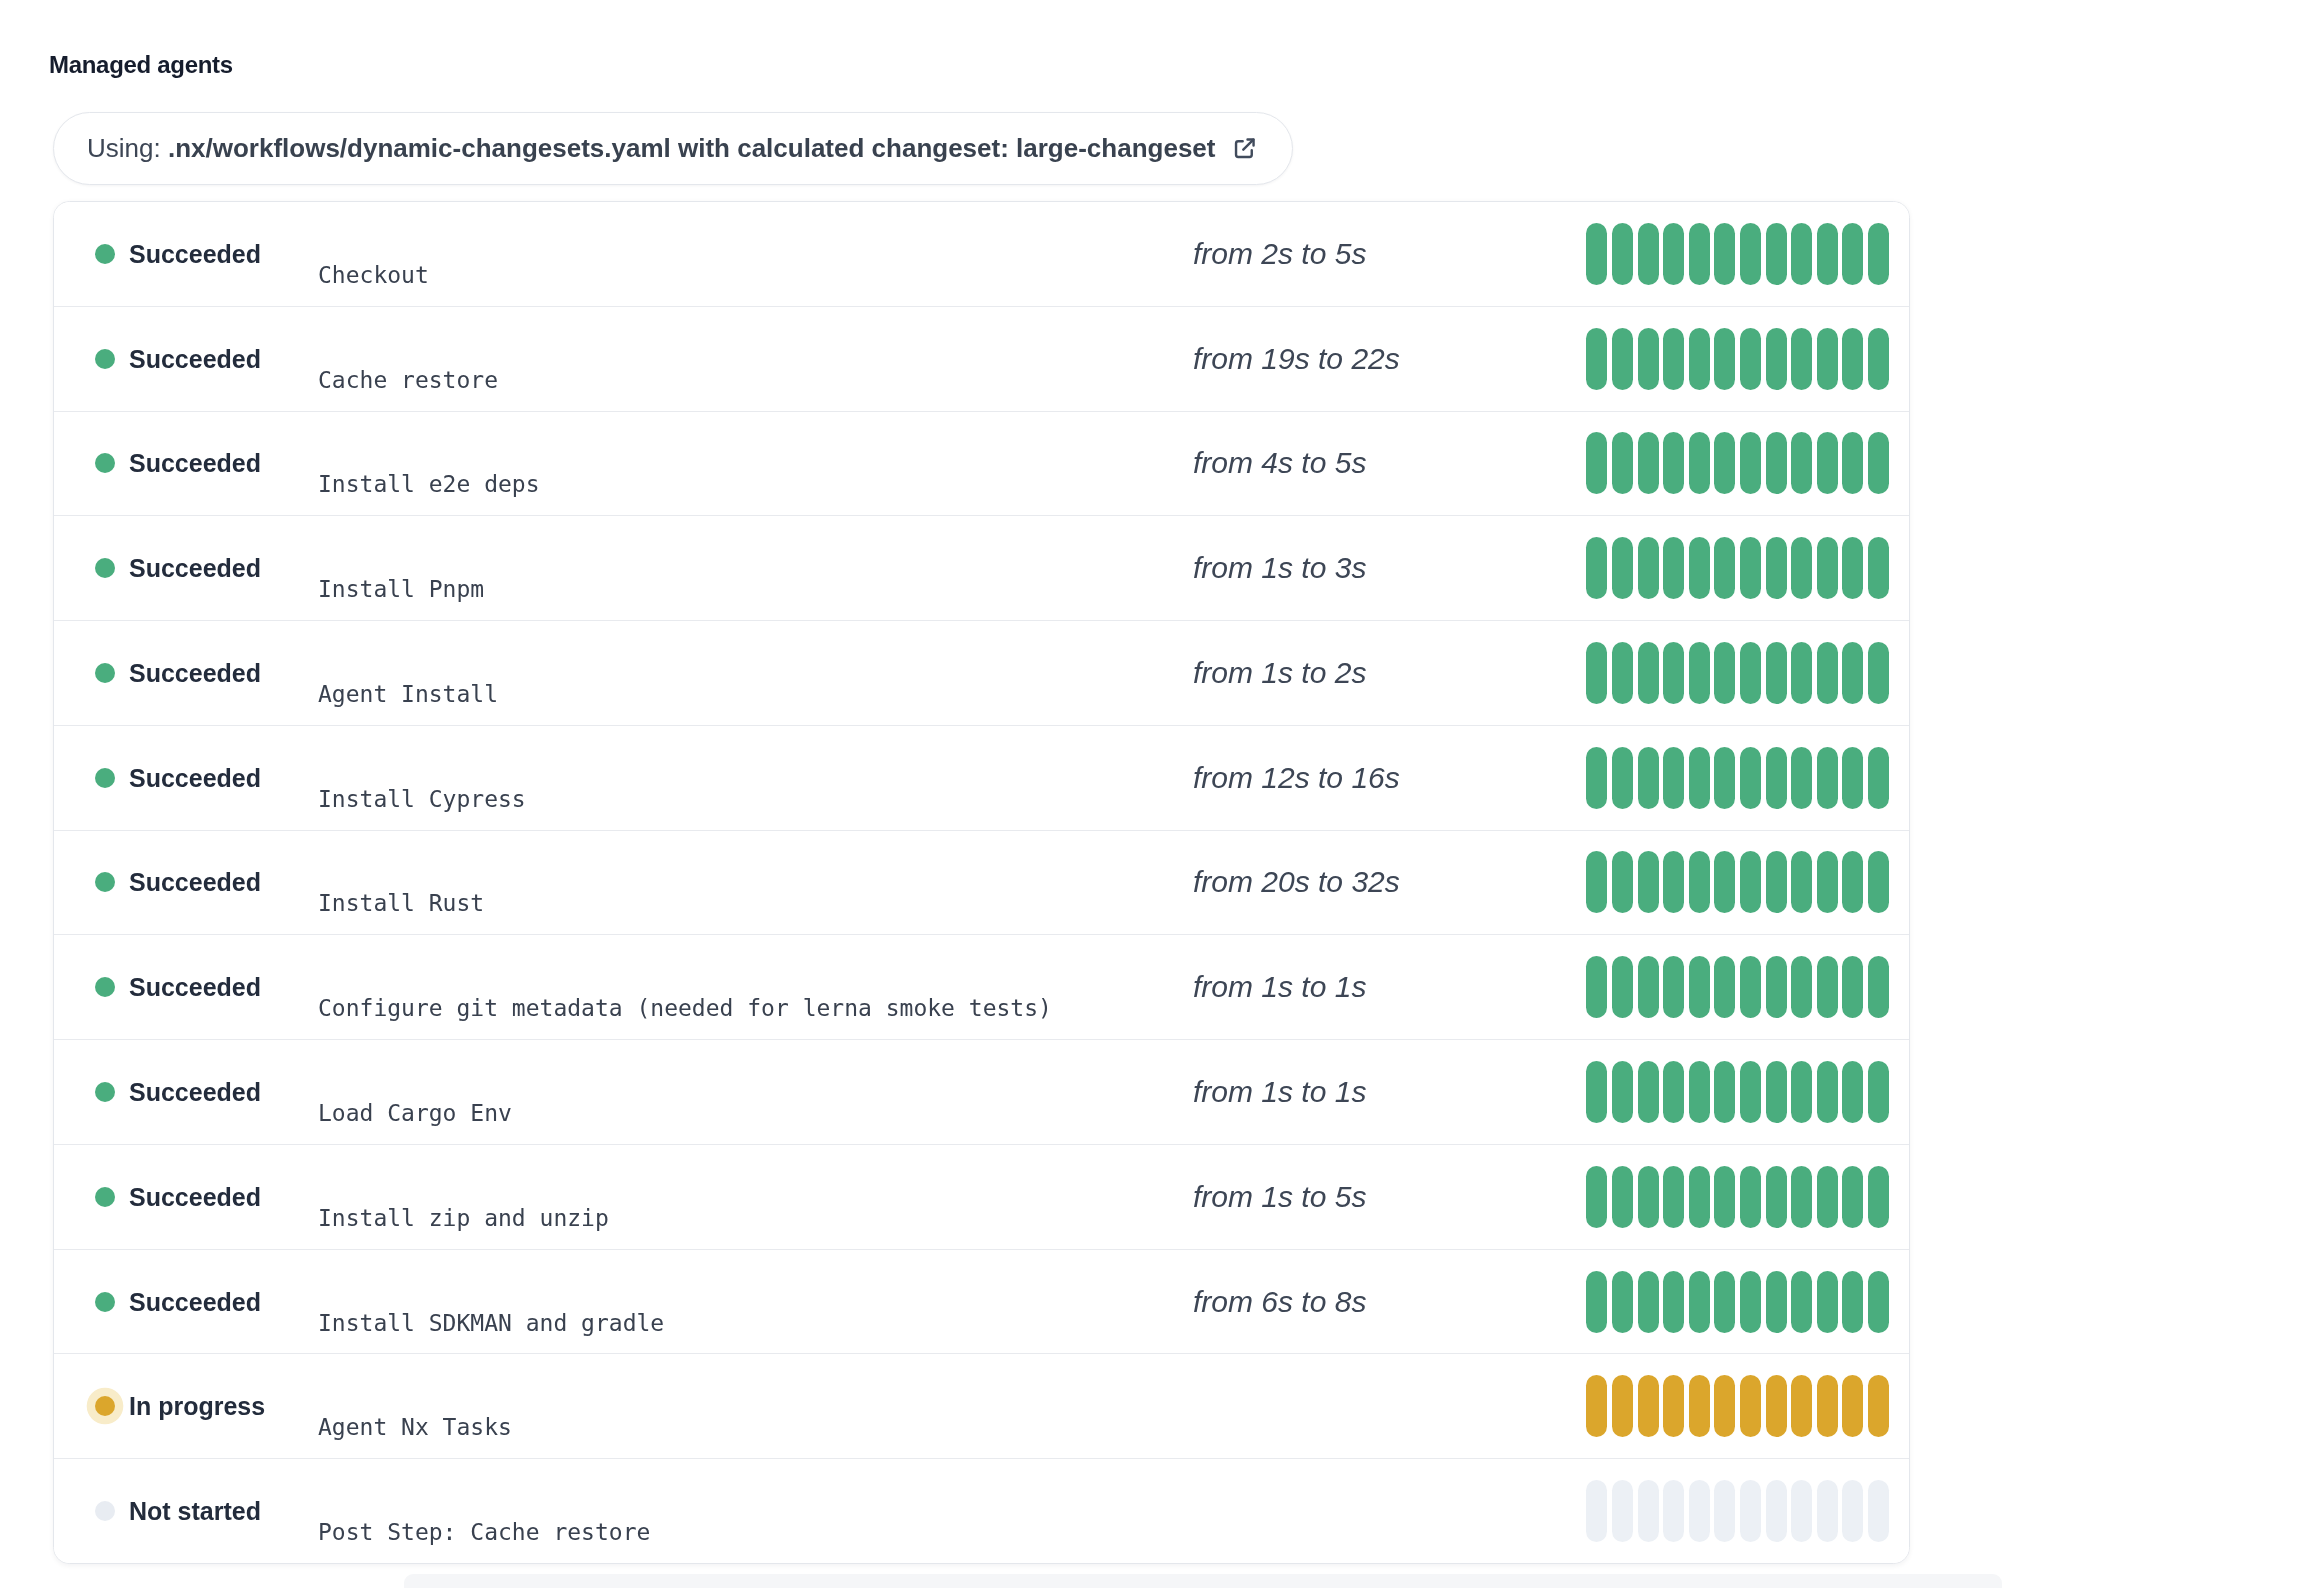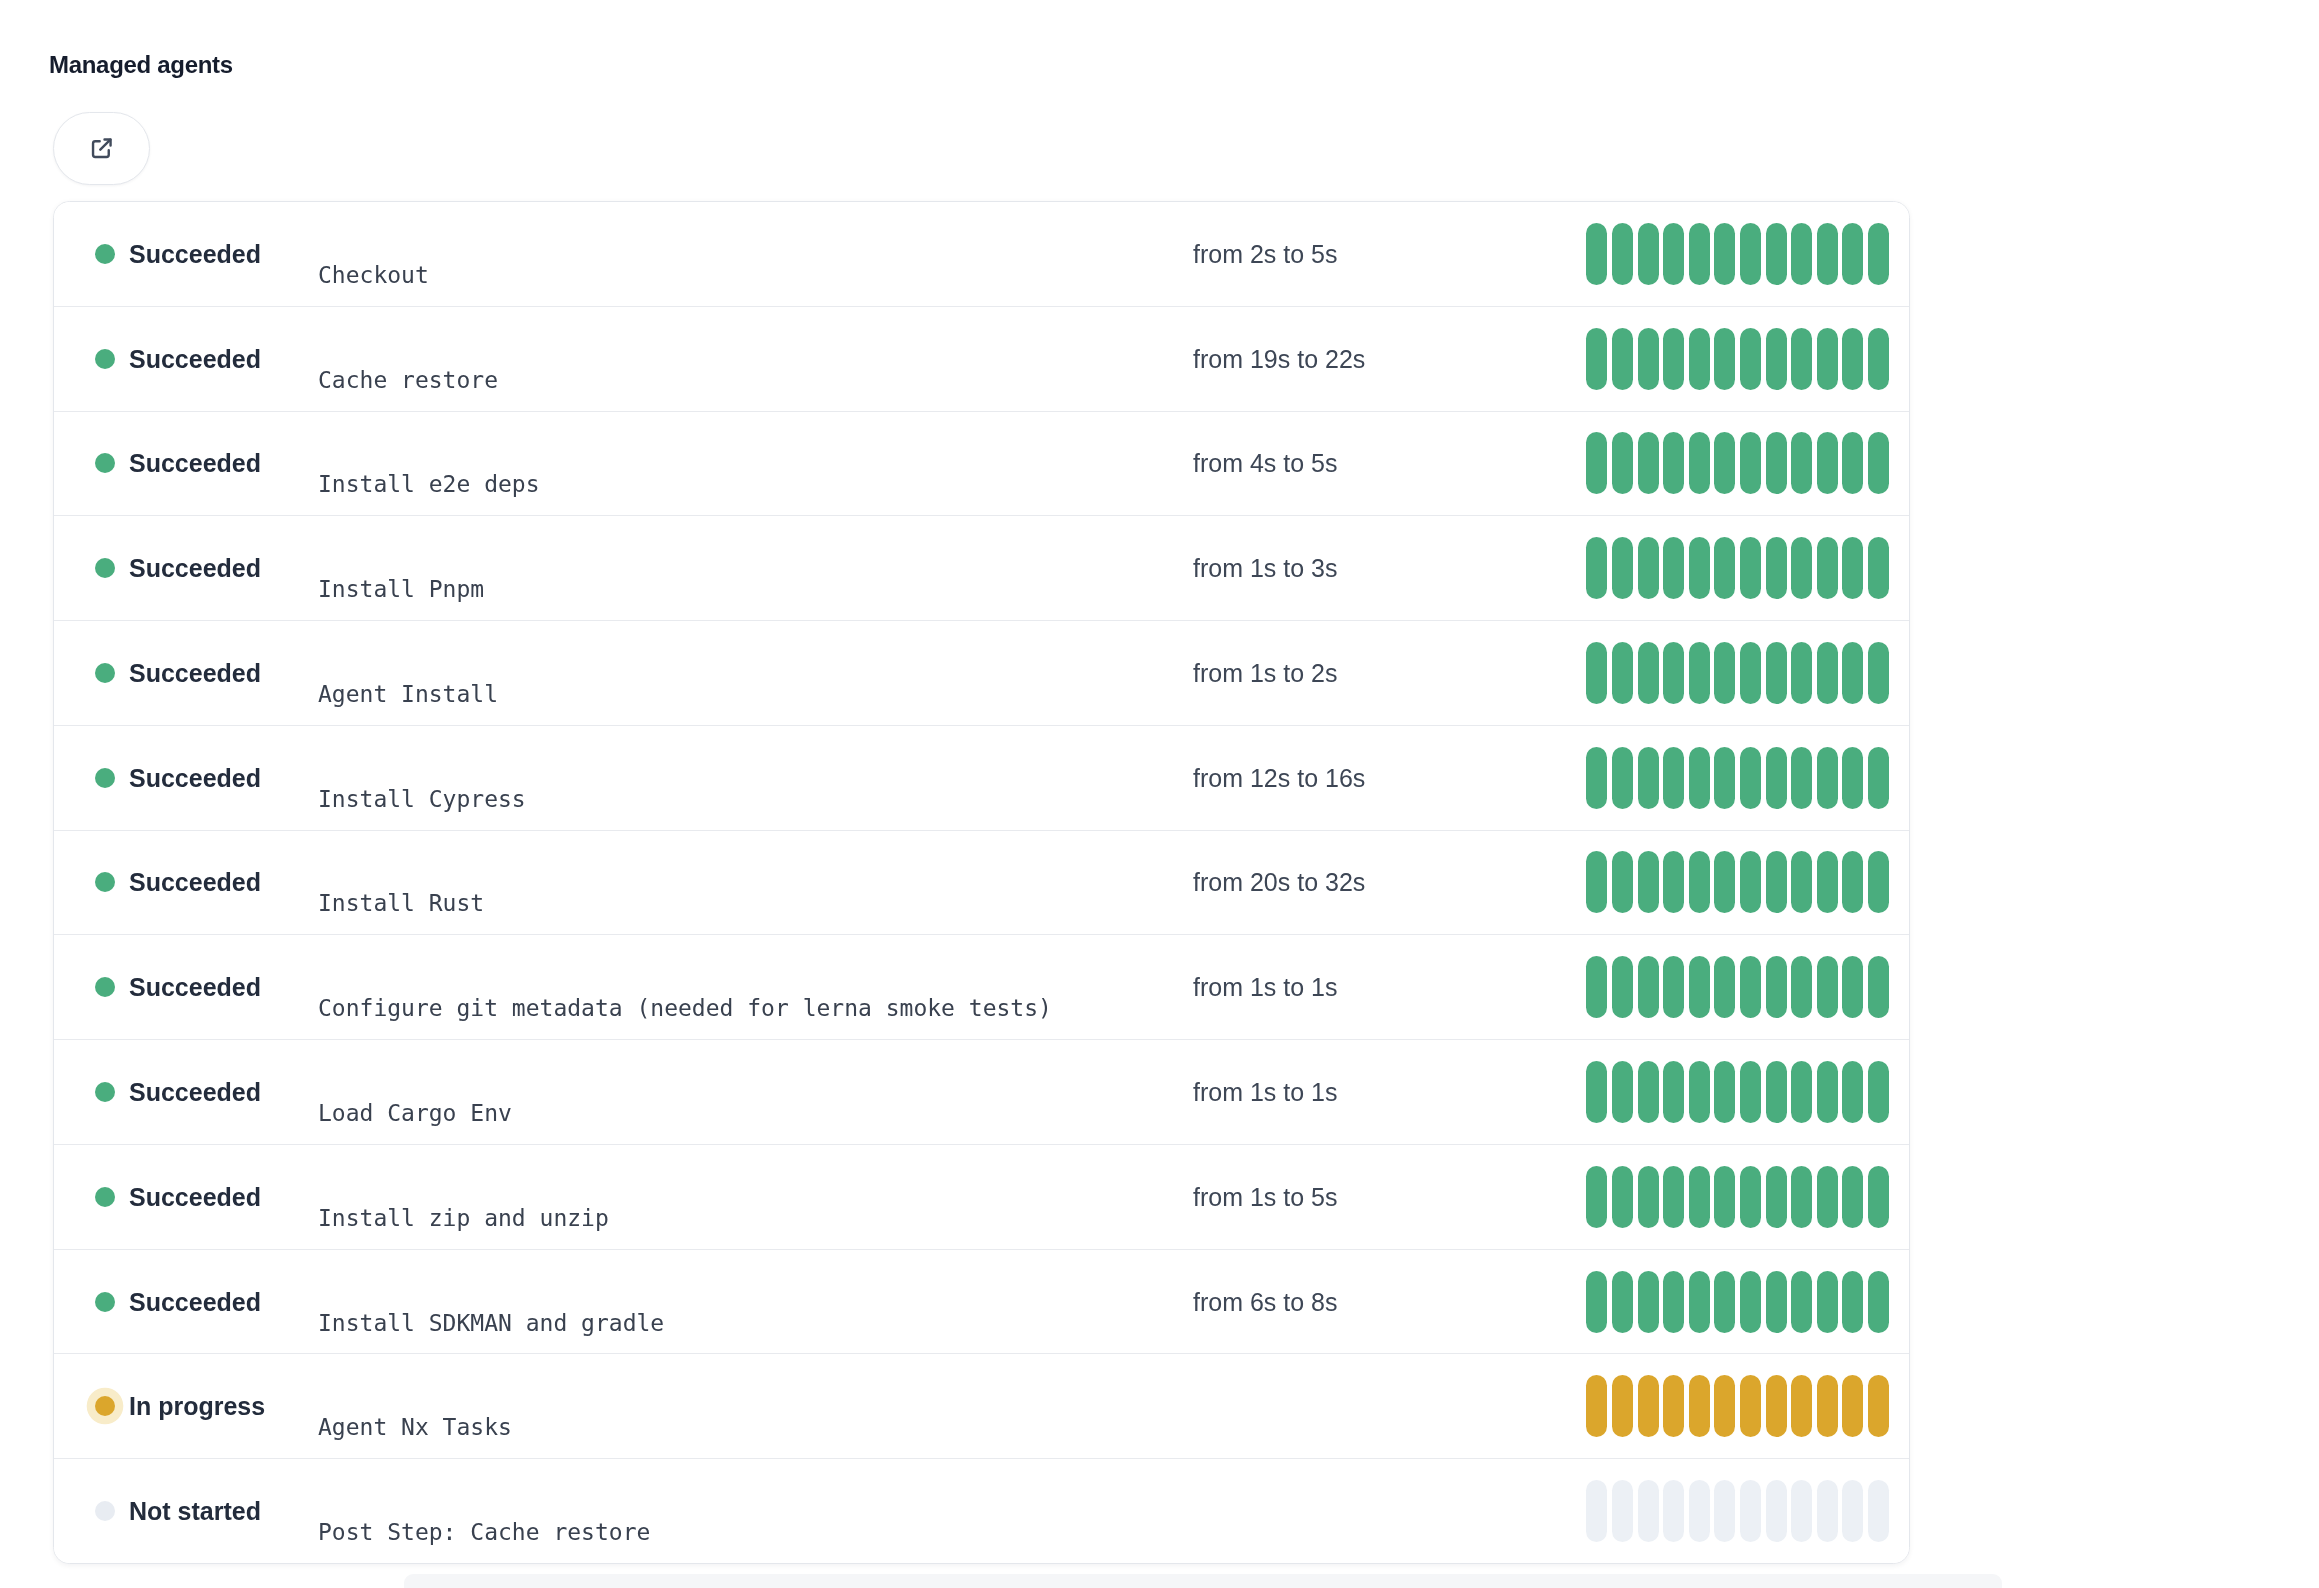--- a/index.html
+++ b/index.html
@@ -61,21 +61,21 @@
   .row.not-started .dot{background:var(--not-started-dot,#e8ecf2);}
 
   .status{
     left:75px;font-size:25px;font-weight:600;color:#232c3c;white-space:nowrap;
   }
   .step{
     left:264px;font-family:"DejaVu Sans Mono",monospace;
     font-size:23px;color:#39414f;white-space:nowrap;margin-top:21px;
   }
   .duration{
-    left:1139px;font-size:25px;color:var(--text-slate,#3d4655);
+    left:1139px;font-size:30px;font-style:italic;color:var(--text-slate,#3d4655);
     white-space:nowrap;
   }
   .segments{
     right:20px;display:flex;gap:4.6px;align-items:center;
   }
   .seg{display:block;width:21px;height:62px;border-radius:11px;}
   .row.succeeded .seg{background:var(--succeeded,#4aad7e);}
   .row.in-progress .seg{background:var(--in-progress,#dba62c);}
   .row.not-started .seg{background:var(--not-started,#ecf0f5);}
 
@@ -85,20 +85,21 @@
   }
 </style>
 </head>
 <body>
 
 <div class="screen">
 
   <h1 class="page-title">Managed agents</h1>
 
   <div class="banner-pill">
+    <span class="banner-text"><span>Using: </span><b>.nx/workflows/dynamic-changesets.yaml with calculated changeset: large-changeset</b></span>
     <svg width="29" height="29" viewBox="0 0 24 24" fill="none" stroke="#414b5c" stroke-width="2" stroke-linecap="round" stroke-linejoin="round">
       <path d="M10.5 6H6.8C5.8 6 5 6.8 5 7.8v9.4c0 1 .8 1.8 1.8 1.8h9.4c1 0 1.8-.8 1.8-1.8v-3.7"></path>
       <path d="M14.5 4.5H19.5V9.5"></path>
       <path d="M19.3 4.7L11 13"></path>
     </svg>
   </div>
 
   <div class="agents-card" id="agents-list">
       <div class="row succeeded">
         <span class="dot"></span>

